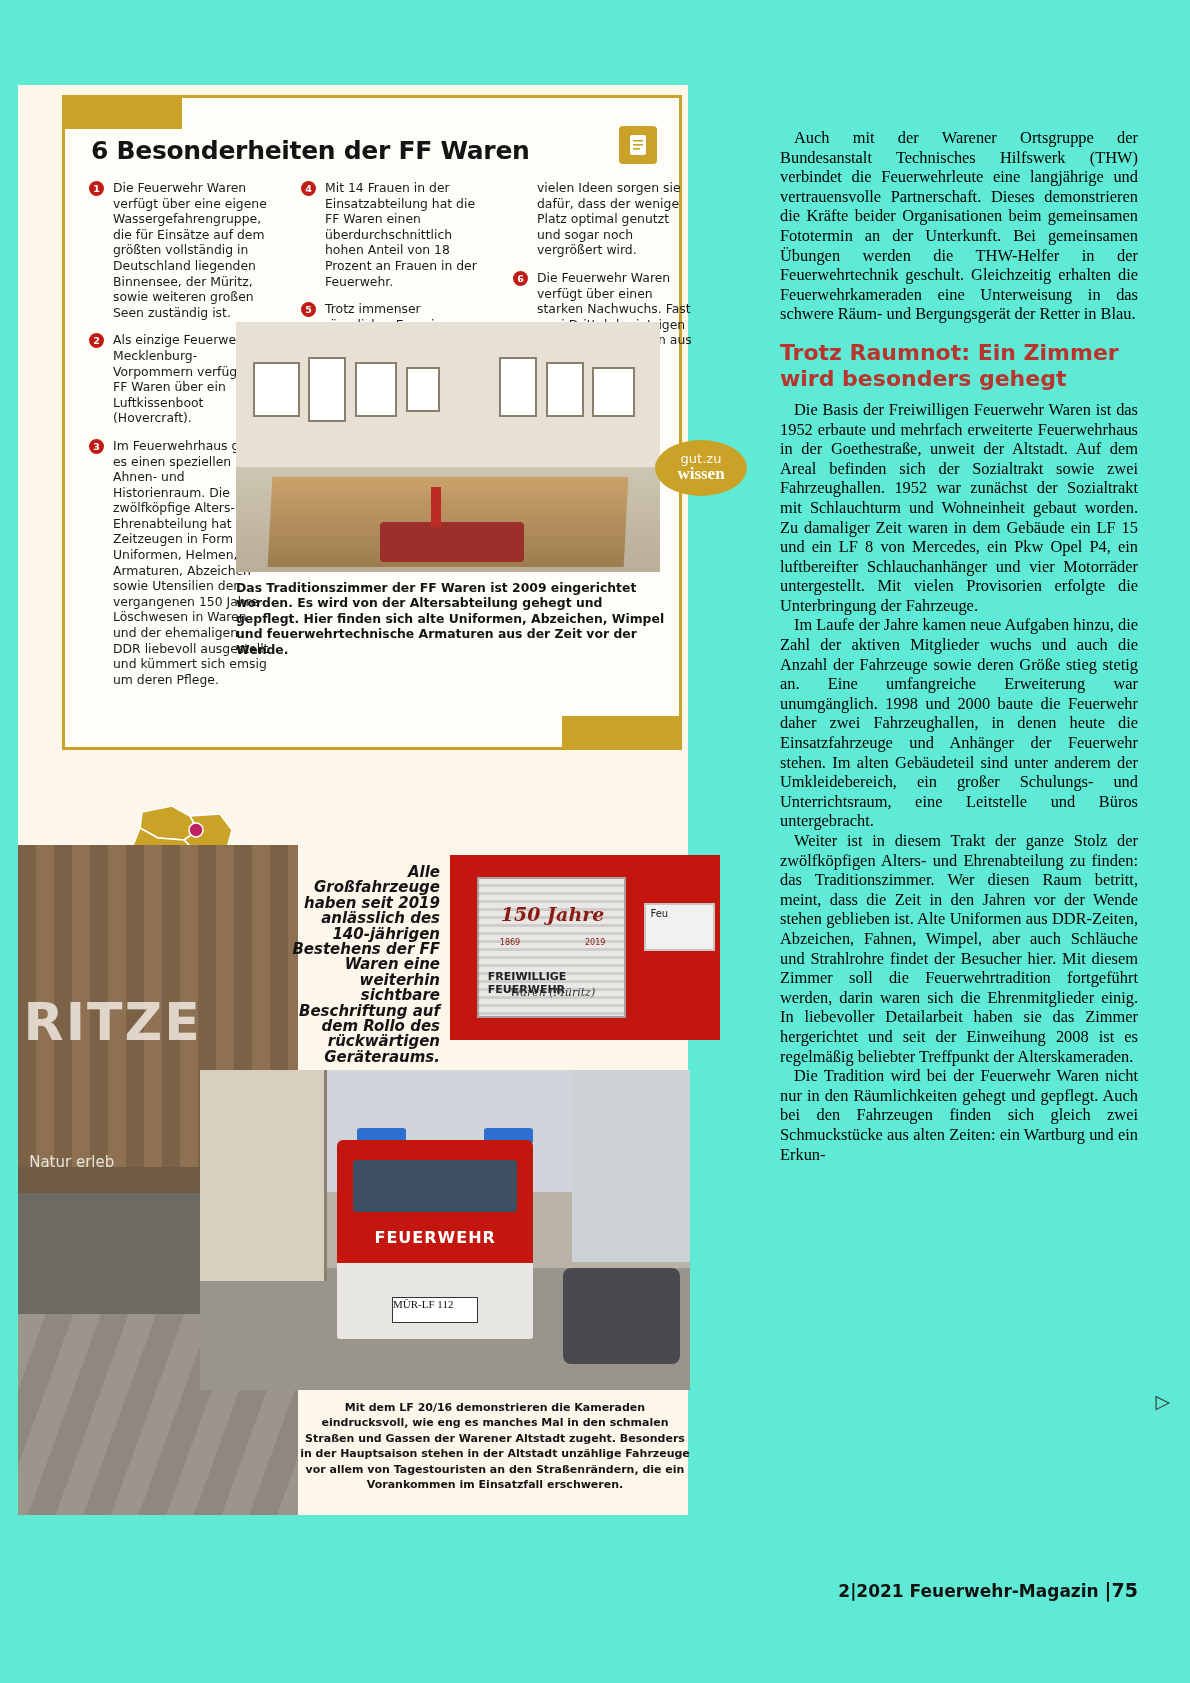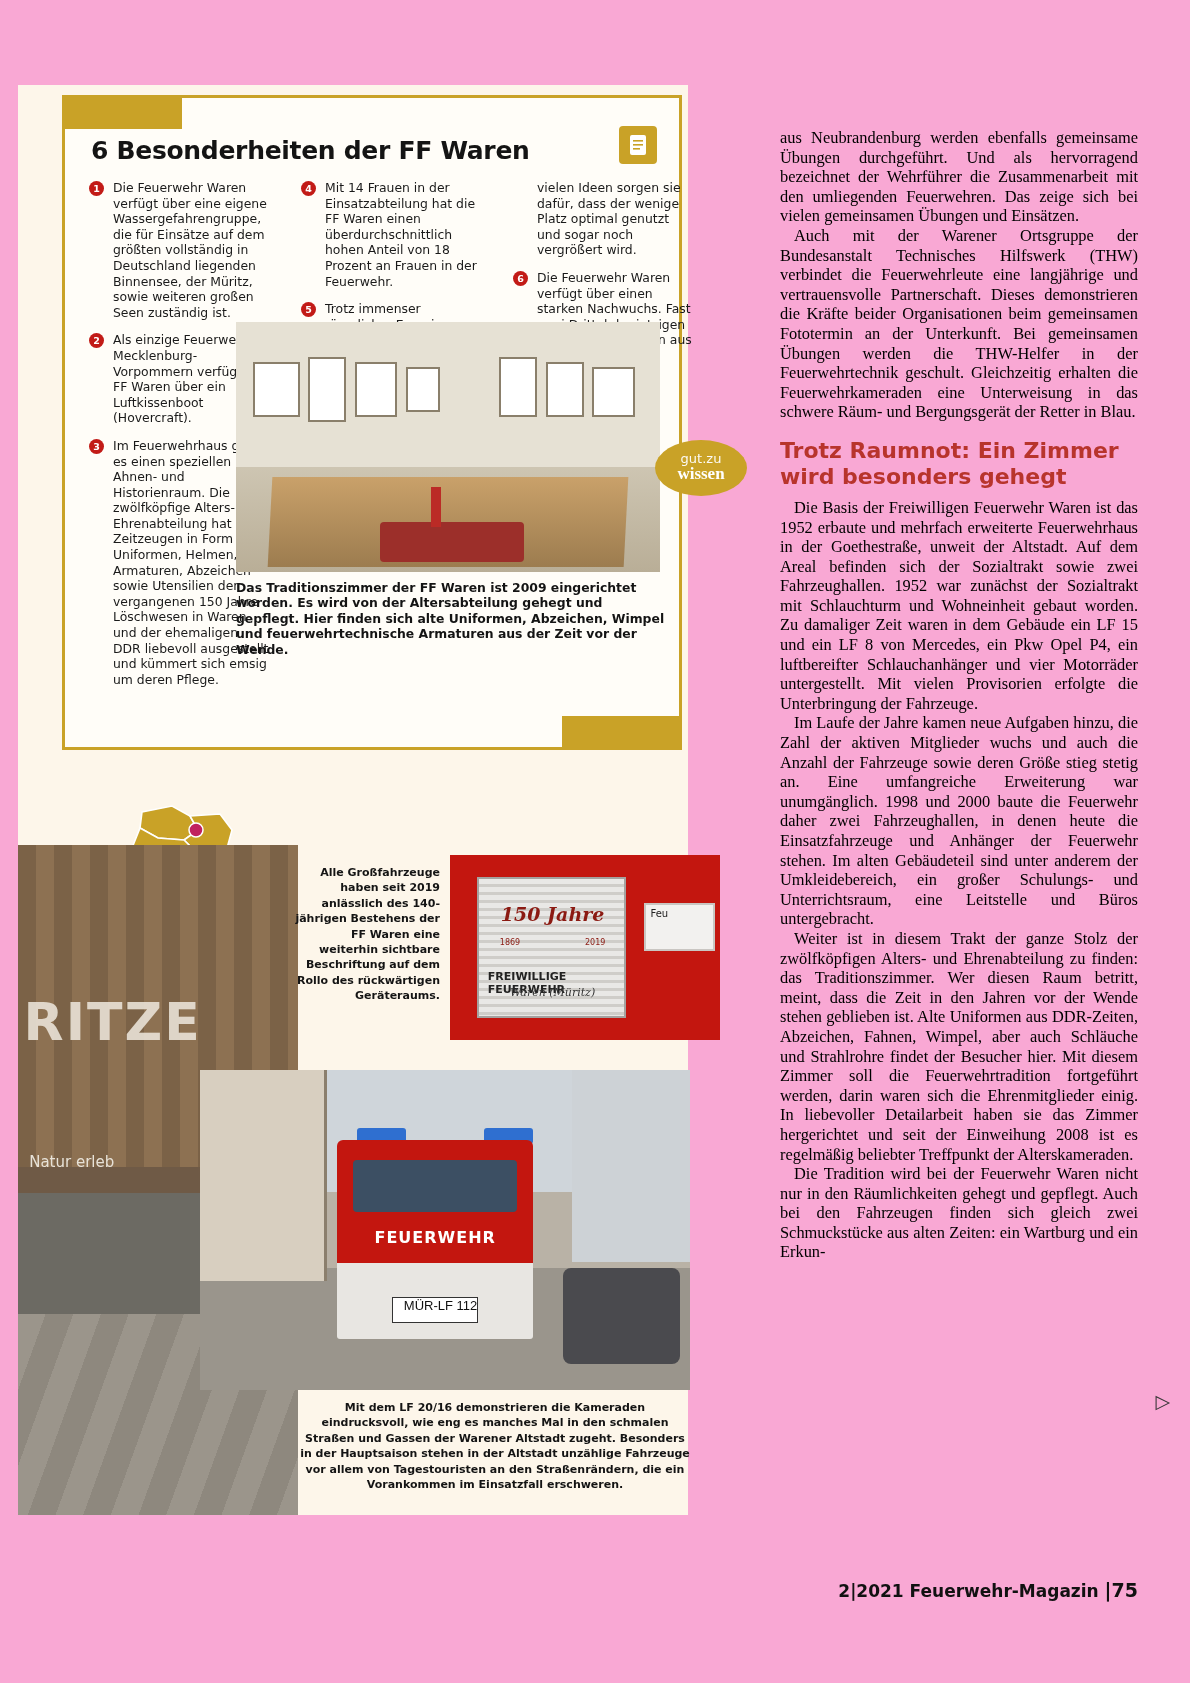--- a/index.html
+++ b/index.html
@@ -6,21 +6,21 @@
   html, body { margin:0; padding:0; }
   body {
     width:1190px; height:1683px;
     background:#ffffff;
     font-family:"Liberation Serif", serif;
     position:relative;
     overflow:hidden;
   }
   .page {
     position:absolute; inset:0;
-    background:#f9a8d4;
+    background:#5eead4;
   }
   
   .left-bg {
     position:absolute;
     left:18px; top:85px; width:670px; height:1430px;
     background:#fdf6ea;
   }
 
   
   .fact-box {
@@ -117,22 +117,23 @@
     overflow:hidden; background:#6f5a46;
   }
   .photo-truck-roll {
     position:absolute; left:450px; top:855px; width:270px; height:185px;
     overflow:hidden; background:#b01b16;
   }
   .rollo-caption {
     position:absolute; left:290px; top:865px; width:150px;
     text-align:right;
     font-family:"DejaVu Sans", sans-serif;
-    font-weight:bold; font-size:11px; line-height:15.4px;
+    font-weight:bold; font-size:15px; line-height:15.4px;
     color:#141414;
+    font-style:italic;
   }
   .photo-street {
     position:absolute; left:200px; top:1070px; width:490px; height:320px;
     overflow:hidden; background:#8e9299;
   }
   .street-caption {
     position:absolute; left:300px; top:1400px; width:390px;
     text-align:center;
     font-family:"DejaVu Sans", sans-serif;
     font-weight:bold; font-size:11px; line-height:15.4px;
@@ -197,21 +198,21 @@
     background:linear-gradient(#cfd5da 0 38%, #b9b2a6 38% 62%, #9a958c 62% 100%); }
   .street .house-l { position:absolute; left:0; top:0; width:26%; height:66%; background:#d8cfc0;
     border-right:3px solid #8b7f6d; }
   .street .house-r { position:absolute; right:0; top:0; width:24%; height:60%; background:#cdd2d6; }
   .street .truck { position:absolute; left:28%; top:22%; width:40%; height:62%;
     background:linear-gradient(#c3160f 0 62%, #e8e6e2 62% 100%); border-radius:6px 6px 3px 3px; }
   .street .truck .win { position:absolute; left:8%; top:10%; width:84%; height:26%; background:#3c4f63; border-radius:4px; }
   .street .truck .name { position:absolute; left:0; top:44%; width:100%; text-align:center;
     font-family:"DejaVu Sans", sans-serif; font-weight:bold; font-size:16px; color:#fff; letter-spacing:1px; }
   .street .truck .plate { position:absolute; left:28%; bottom:8%; width:44%; height:13%; background:#fff;
-    border:1px solid #333; font-family:Liberation Sans, sans-serif; font-size:13px; text-align:right; color:#111; }
+    border:1px solid #333; font-family:Liberation Serif, serif; font-size:11px; text-align:left; color:#111; }
   .street .car { position:absolute; right:2%; bottom:8%; width:24%; height:30%; background:#4a4a4e; border-radius:8px; }
   .street .blue { position:absolute; width:10%; height:5%; background:#2f6fd0; border-radius:3px; top:18%; }
 
   .store { position:absolute; inset:0; background:linear-gradient(#6f5a46 0 55%, #8d8880 55% 100%); }
   .store .wood { position:absolute; left:0; top:0; width:100%; height:48%;
     background:repeating-linear-gradient(90deg,#7b6247 0 18px,#8d7152 18px 36px); }
   .store .letters { position:absolute; left:2%; top:22%; font-family:"DejaVu Sans", sans-serif;
     font-weight:bold; font-size:52px; color:#e9e2d6; letter-spacing:2px; opacity:.9; }
   .store .sign { position:absolute; left:4%; top:46%; font-family:"DejaVu Sans", sans-serif;
     font-size:15px; color:#e7e2d8; }
@@ -362,21 +363,20 @@
         <div class="name">FEUERWEHR</div>
         <div class="plate">MÜR-LF 112</div>
       </div>
       <div class="car"></div>
     </div>
   </div>
 
   <div class="street-caption">Mit dem LF 20/16 demonstrieren die Kameraden eindrucksvoll, wie eng es manches Mal in den schmalen Straßen und Gassen der Warener Altstadt zugeht. Besonders in der Hauptsaison stehen in der Altstadt unzählige Fahrzeuge vor allem von Tagestouristen an den Straßenrändern, die ein Vorankommen im Einsatzfall erschweren.</div>
 
   <div class="right-col">
-    <p class="first">aus Neubrandenburg werden ebenfalls gemeinsame Übungen durchgeführt. Und als hervorragend bezeichnet der Wehrführer die Zusammenarbeit mit den umliegenden Feuerwehren. Das zeige sich bei vielen gemeinsamen Übungen und Einsätzen.</p>
     <p>Auch mit der Warener Ortsgruppe der Bundesanstalt Technisches Hilfswerk (THW) verbindet die Feuerwehrleute eine langjährige und vertrauensvolle Partnerschaft. Dieses demonstrieren die Kräfte beider Organisationen beim gemeinsamen Fototermin an der Unterkunft. Bei gemeinsamen Übungen werden die THW-Helfer in der Feuerwehrtechnik geschult. Gleichzeitig erhalten die Feuerwehrkameraden eine Unterweisung in das schwere Räum- und Bergungsgerät der Retter in Blau.</p>
     <div class="sub-head">Trotz Raumnot: Ein Zimmer wird besonders gehegt</div>
     <p>Die Basis der Freiwilligen Feuerwehr Waren ist das 1952 erbaute und mehrfach erweiterte Feuerwehrhaus in der Goethestraße, unweit der Altstadt. Auf dem Areal befinden sich der Sozialtrakt sowie zwei Fahrzeughallen. 1952 war zunächst der Sozialtrakt mit Schlauchturm und Wohneinheit gebaut worden. Zu damaliger Zeit waren in dem Gebäude ein LF 15 und ein LF 8 von Mercedes, ein Pkw Opel P4, ein luftbereifter Schlauchanhänger und vier Motorräder untergestellt. Mit vielen Provisorien erfolgte die Unterbringung der Fahrzeuge.</p>
     <p>Im Laufe der Jahre kamen neue Aufgaben hinzu, die Zahl der aktiven Mitglieder wuchs und auch die Anzahl der Fahrzeuge sowie deren Größe stieg stetig an. Eine umfangreiche Erweiterung war unumgänglich. 1998 und 2000 baute die Feuerwehr daher zwei Fahrzeughallen, in denen heute die Einsatzfahrzeuge und Anhänger der Feuerwehr stehen. Im alten Gebäudeteil sind unter anderem der Umkleidebereich, ein großer Schulungs- und Unterrichtsraum, eine Leitstelle und Büros untergebracht.</p>
     <p>Weiter ist in diesem Trakt der ganze Stolz der zwölfköpfigen Alters- und Ehrenabteilung zu finden: das Traditionszimmer. Wer diesen Raum betritt, meint, dass die Zeit in den Jahren vor der Wende stehen geblieben ist. Alte Uniformen aus DDR-Zeiten, Abzeichen, Fahnen, Wimpel, aber auch Schläuche und Strahlrohre findet der Besucher hier. Mit diesem Zimmer soll die Feuerwehrtradition fortgeführt werden, darin waren sich die Ehrenmitglieder einig. In liebevoller Detailarbeit haben sie das Zimmer hergerichtet und seit der Einweihung 2008 ist es regelmäßig beliebter Treffpunkt der Alterskameraden.</p>
     <p>Die Tradition wird bei der Feuerwehr Waren nicht nur in den Räumlichkeiten gehegt und gepflegt. Auch bei den Fahrzeugen finden sich gleich zwei Schmuckstücke aus alten Zeiten: ein Wartburg und ein Erkun-</p>
   </div>
 
   <div class="arrow">▷</div>
 

